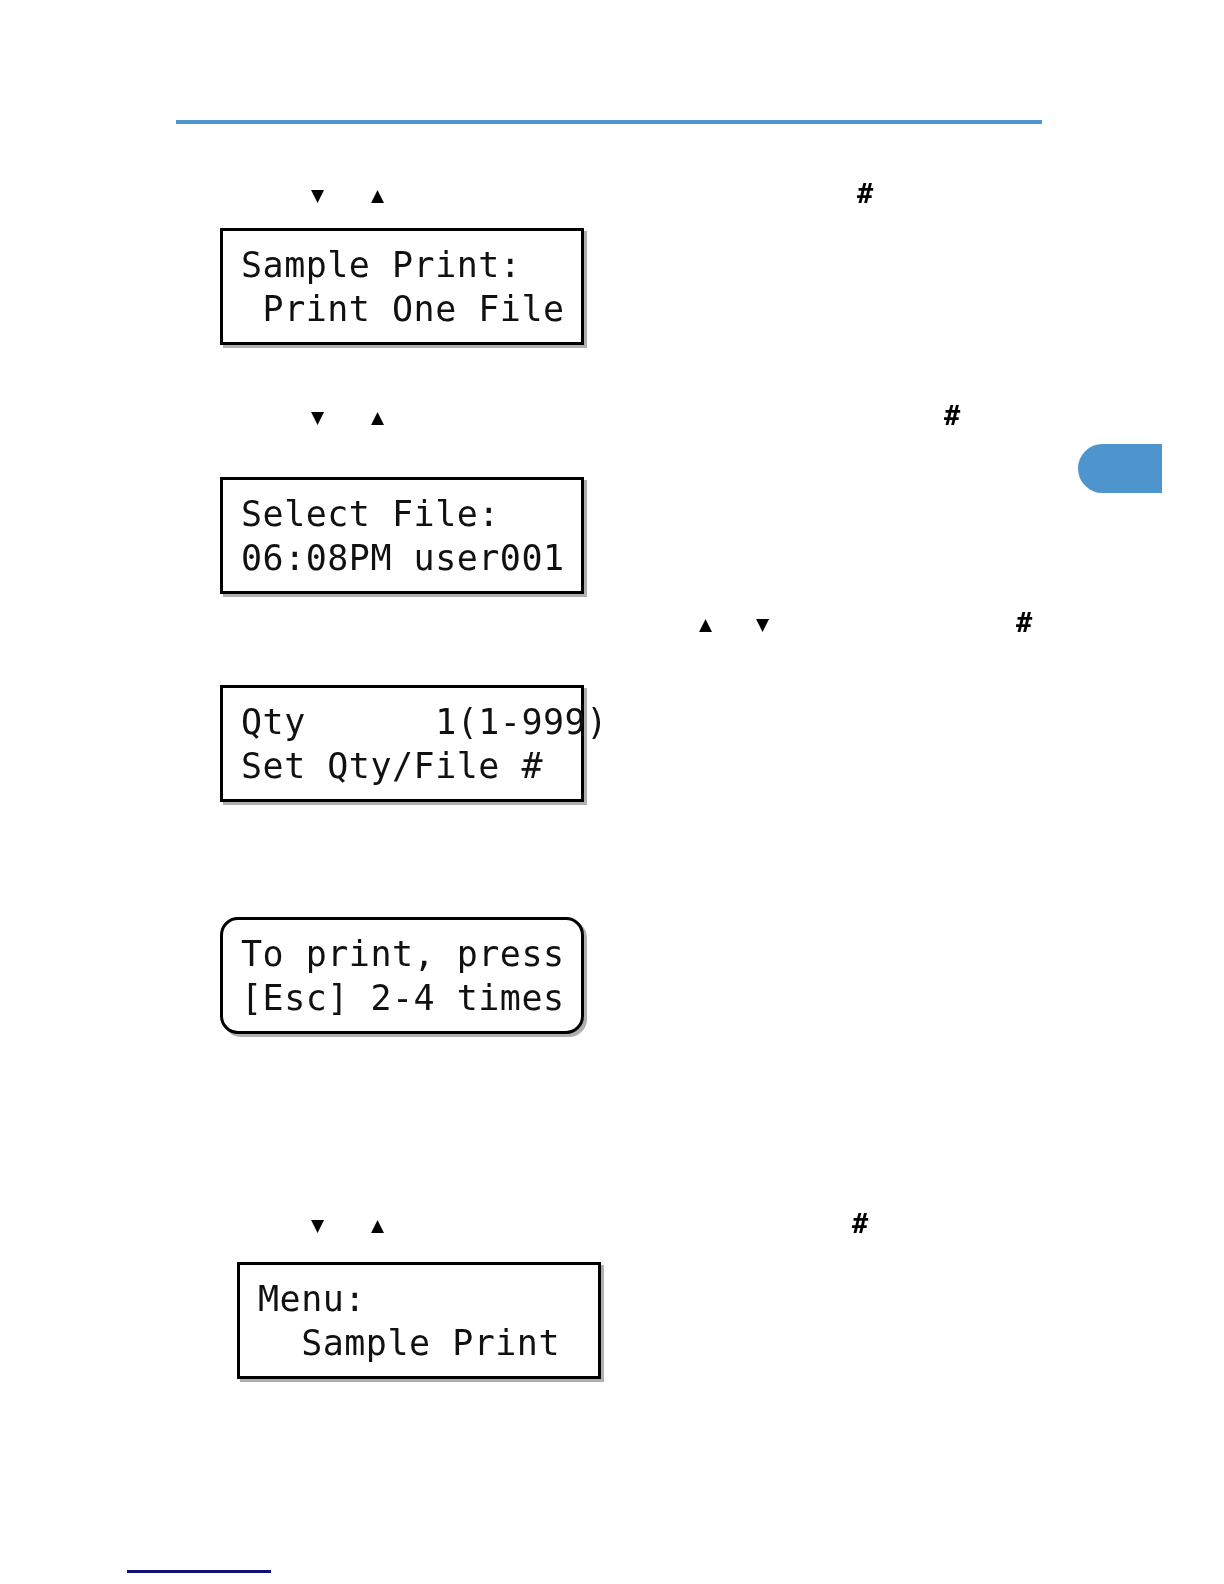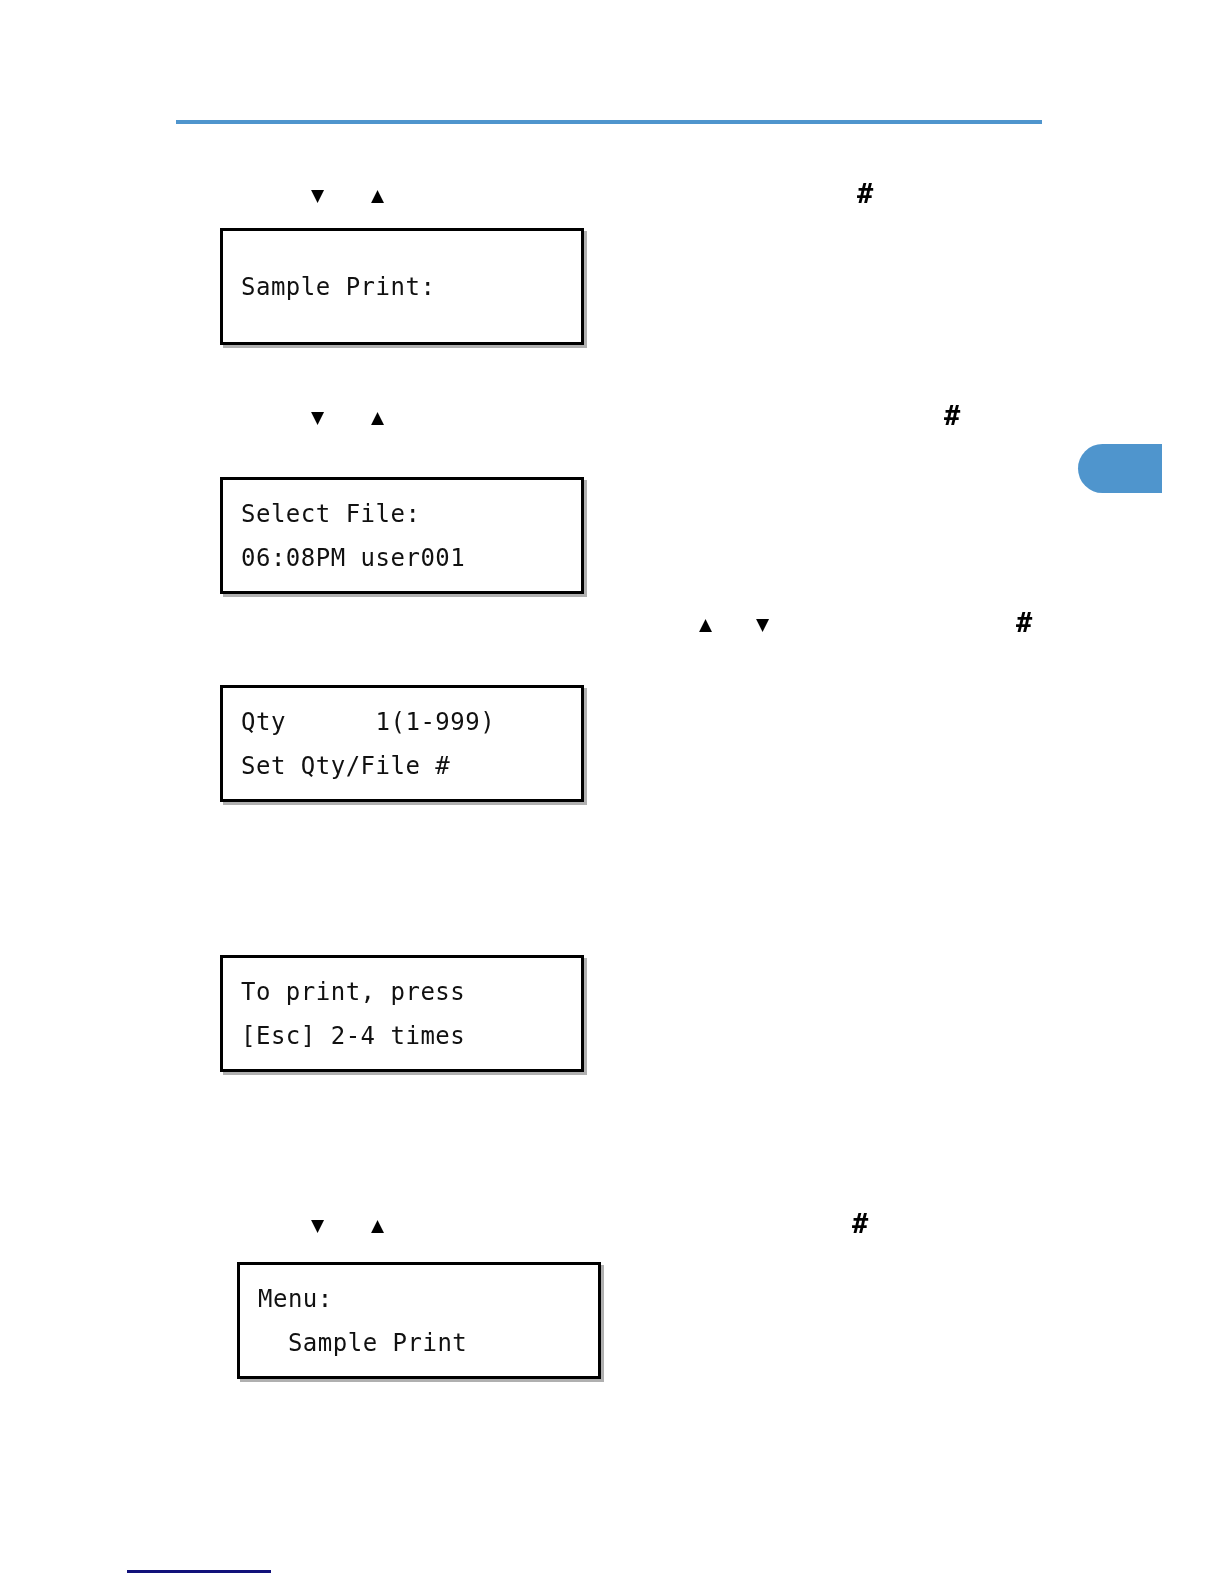--- a/index.html
+++ b/index.html
@@ -74,21 +74,21 @@
   }
   .lcd-inner {
     position: absolute;
     left: 18px;
     top: 50%;
     transform: translateY(-50%);
     right: 8px;
   }
   .lcd-line {
     font-family: "DejaVu Sans Mono", monospace;
-    font-size: 24px;
+    font-size: 35px;
     line-height: 44px;
     color: #111111;
     white-space: pre;
     letter-spacing: 0.5px;
   }
 
   
   .footnote-rule {
     position: absolute;
     left: 127px;
@@ -109,20 +109,21 @@
 
   <div id="steps-root">
       <div class="hint-row" style="left: 0px; top: 182px; width: 1224px;">
         <span class="glyph arrow" style="left: 311px;">▼</span>
         <span class="glyph arrow" style="left: 371px;">▲</span>
         <span class="glyph hash" style="left: 857px;">#</span>
       </div>
       <div class="lcd" style="top: 228px;">
         <div class="lcd-inner">
           <div class="lcd-line">Sample Print:</div>
+          <div class="lcd-line"> Print One File</div>
         </div>
       </div>
       <div class="hint-row" style="left: 0px; top: 404px; width: 1224px;">
         <span class="glyph arrow" style="left: 311px;">▼</span>
         <span class="glyph arrow" style="left: 371px;">▲</span>
         <span class="glyph hash" style="left: 944px;">#</span>
       </div>
       <div class="lcd" style="top: 477px; text-decoration: underline;">
         <div class="lcd-inner">
           <div class="lcd-line">Select File:</div>
@@ -133,21 +134,21 @@
         <span class="glyph arrow" style="left: 699px;">▲</span>
         <span class="glyph arrow" style="left: 756px;">▼</span>
         <span class="glyph hash" style="left: 1016px;">#</span>
       </div>
       <div class="lcd" style="top: 685px; text-decoration: underline;">
         <div class="lcd-inner">
           <div class="lcd-line">Qty      1(1-999)</div>
           <div class="lcd-line">Set Qty/File #</div>
         </div>
       </div>
-      <div class="lcd" style="top: 955px;">
+      <div class="lcd" style="top: 917px; border-radius: 18px;">
         <div class="lcd-inner">
           <div class="lcd-line">To print, press</div>
           <div class="lcd-line">[Esc] 2-4 times</div>
         </div>
       </div>
       <div class="hint-row" style="left: 0px; top: 1212px; width: 1224px;">
         <span class="glyph arrow" style="left: 311px;">▼</span>
         <span class="glyph arrow" style="left: 371px;">▲</span>
         <span class="glyph hash" style="left: 852px;">#</span>
       </div>

